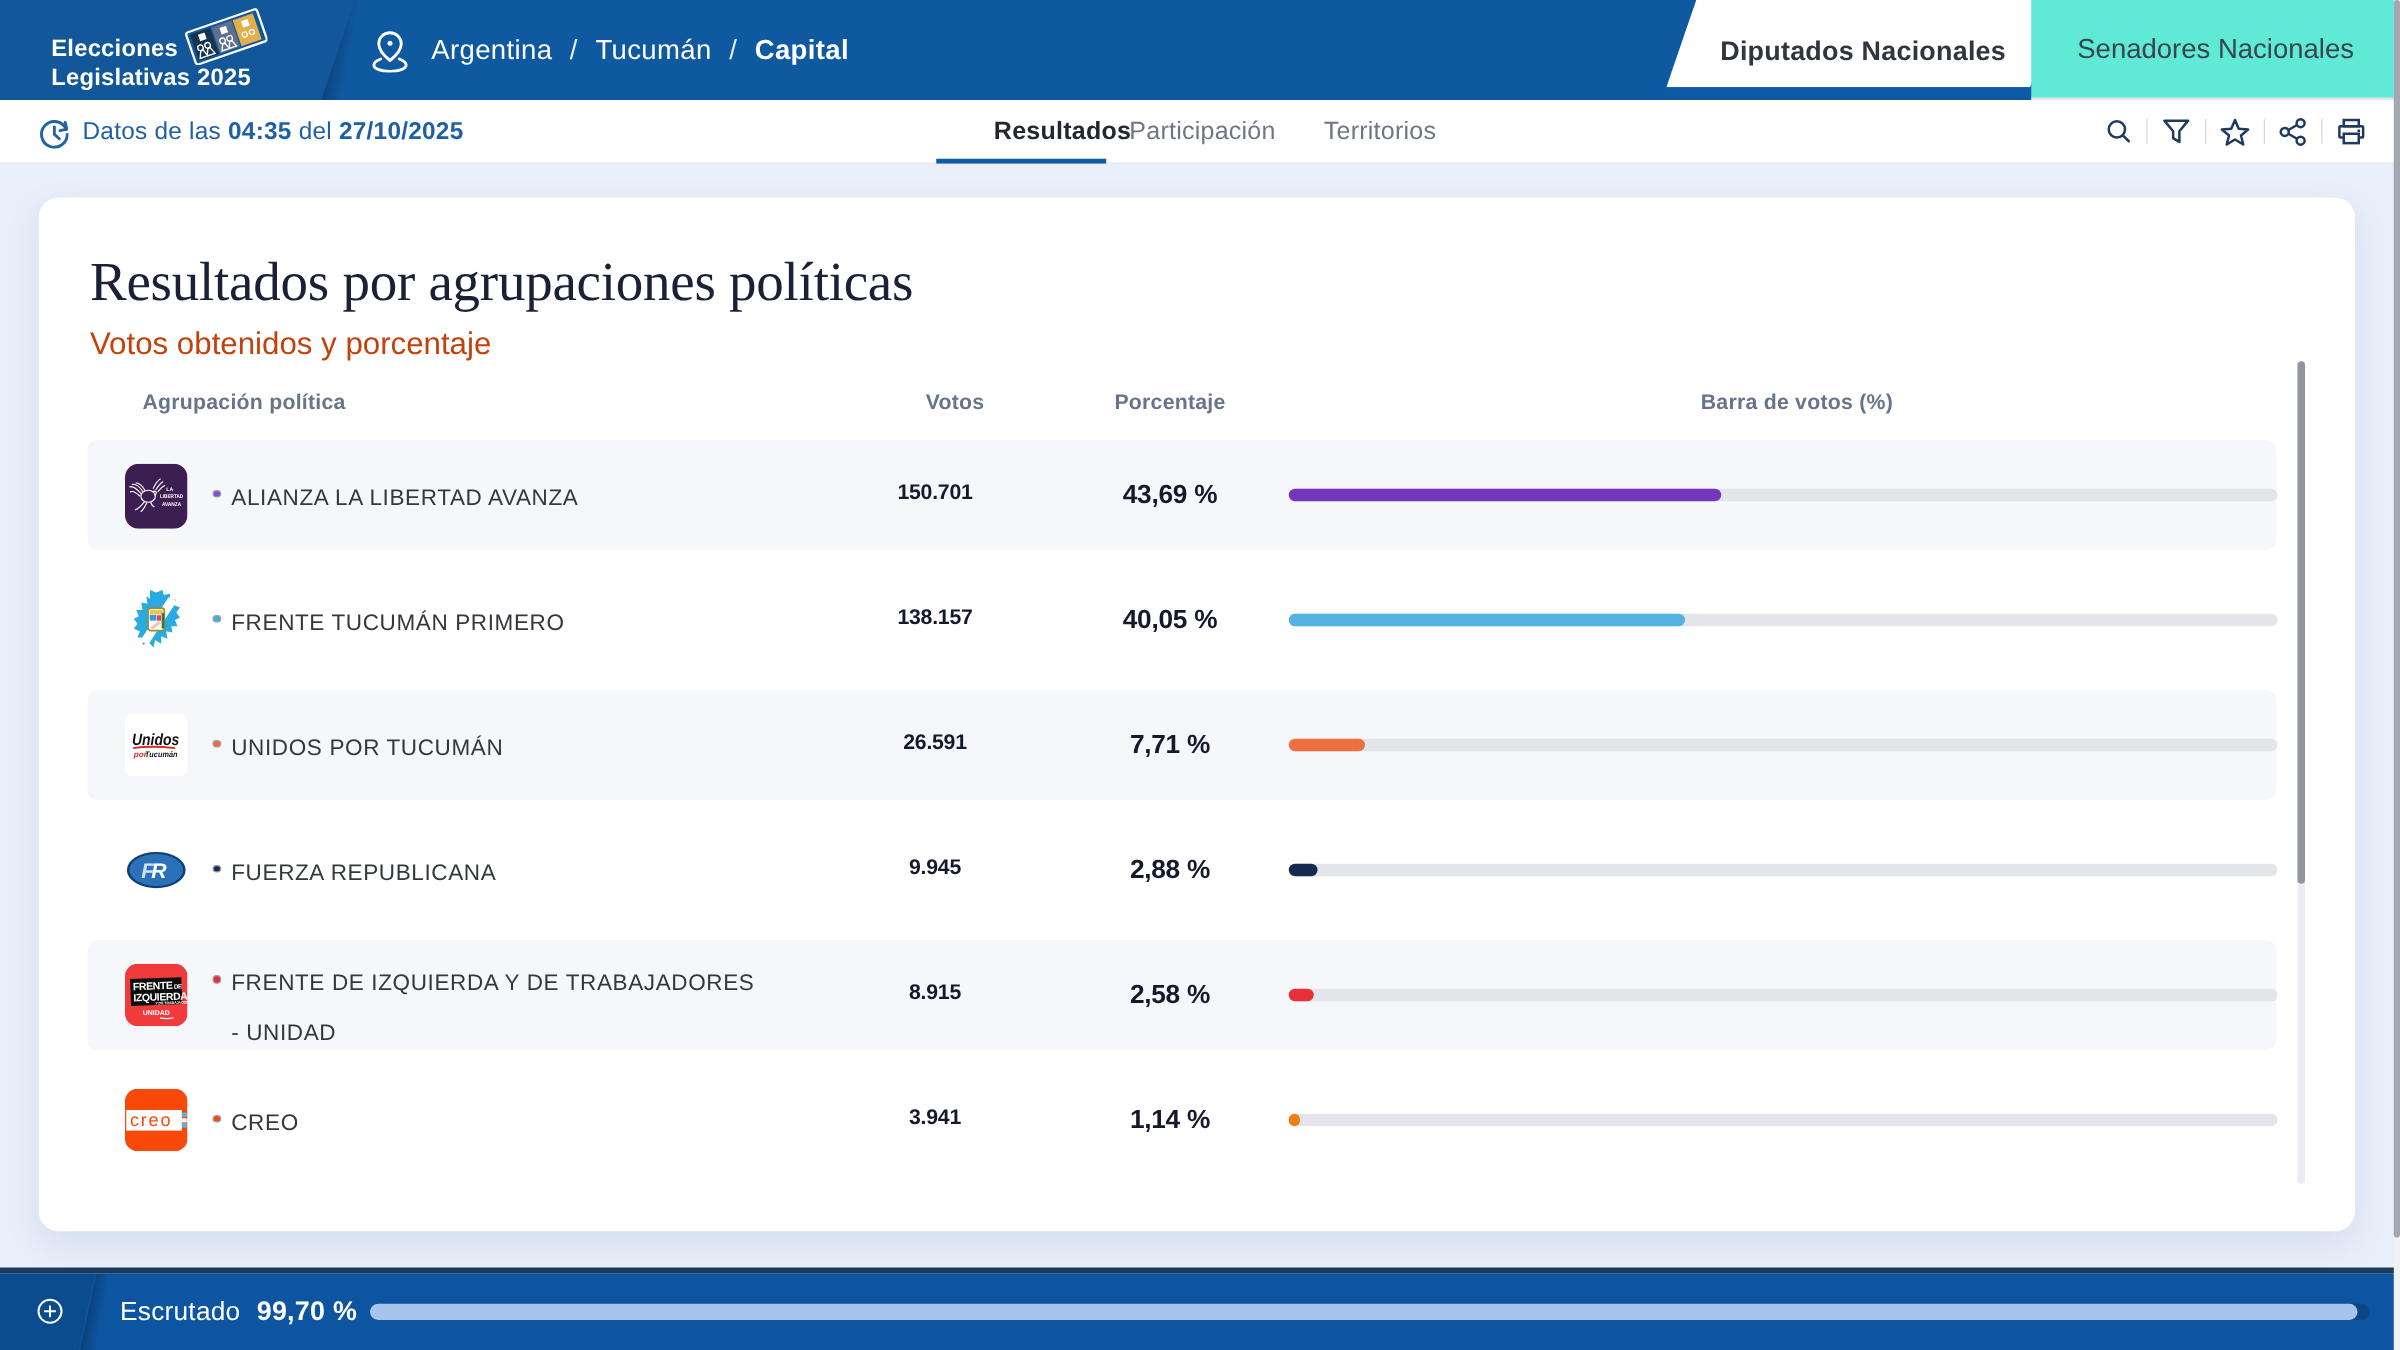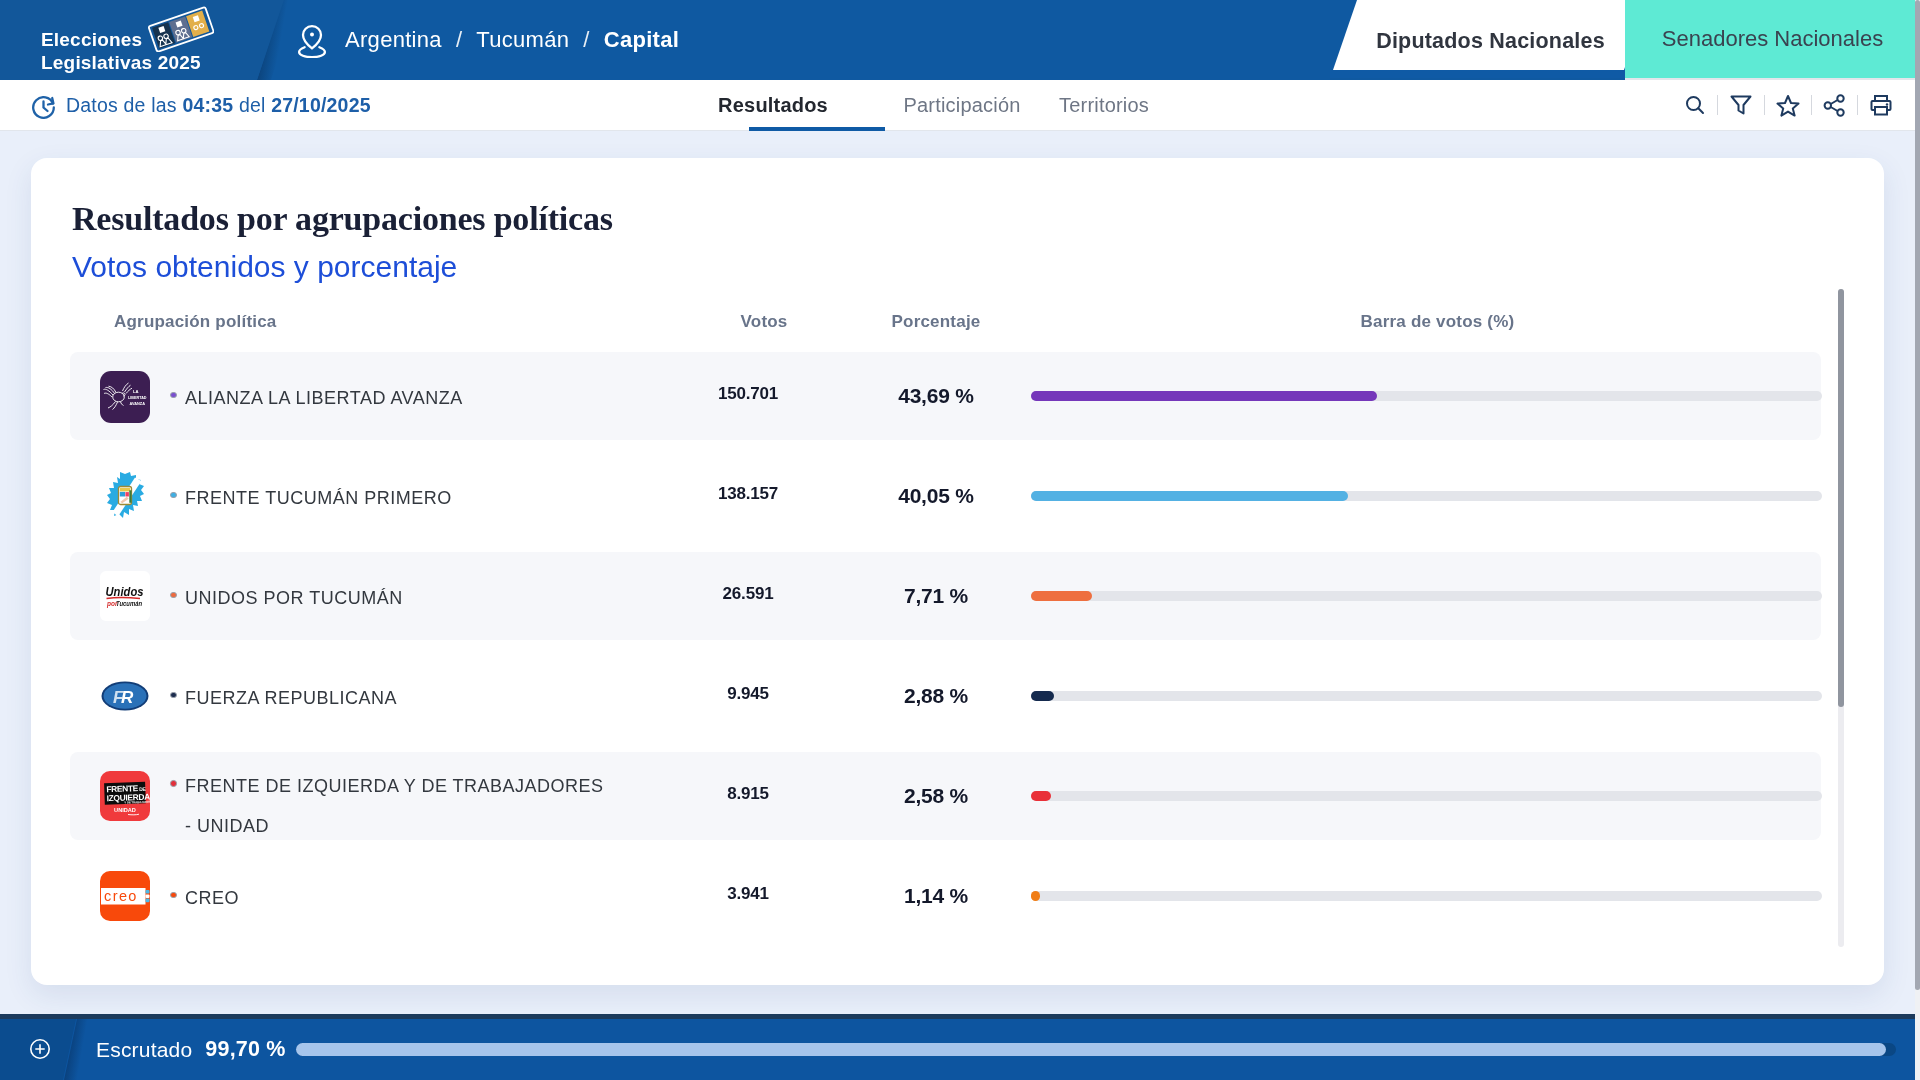--- a/index.html
+++ b/index.html
@@ -31,22 +31,22 @@
   .clockico { left:32px; top:96px; }
   .navtab { top:80px; height:51px; display:flex; align-items:center; justify-content:center; font-size:20px; color:#6e7685; letter-spacing:.2px; }
   .navtab.active { color:#23272f; font-weight:bold; }
   .underline { left:749px; top:127px; width:136px; height:4px; background:#0f5aa5; }
   .hicons { left:1684px; top:80px; height:50px; display:flex; align-items:center; }
   .hicons .div { width:1px; height:20px; background:#d5d8de; margin:0 11px; }
 
   
   .content { left:0; top:131px; width:1920px; height:884px; background:#e9effa; }
   .card { left:31px; top:158px; width:1853px; height:827px; background:#fff; border-radius:16px; box-shadow:0 10px 28px rgba(40,70,130,.10); }
-  .title { left:72px; top:200px; font-family:"Liberation Serif", serif; font-size:34px; font-weight:bold; color:#1a2036; letter-spacing:-.2px; }
-  .subtitle { left:72px; top:250px; font-size:30px; color:#1d4ed8; }
+  .title { left:72px; top:200px; font-family:"Liberation Serif", serif; font-size:44px; font-weight:normal; color:#1a2036; letter-spacing:-.2px; }
+  .subtitle { left:72px; top:261px; font-size:25px; color:#c2410c; }
 
   .thead { top:312px; height:20px; font-size:17px; font-weight:bold; color:#68748a; letter-spacing:.2px; }
   .rowbg { left:70px; width:1751px; height:88px; background:#f6f7fa; border-radius:8px; }
   .rlogo { left:100px; width:50px; }
   .dot { width:6.5px; height:6.5px; border-radius:50%; border:1.5px solid #99a1ab; }
   .pname { left:185px; font-size:18px; color:#33383f; letter-spacing:.5px; }
   .votes { left:648px; width:200px; text-align:center; font-size:17px; font-weight:bold; color:#14192b; letter-spacing:-.2px; }
   .pct { left:836px; width:200px; text-align:center; font-size:21px; font-weight:bold; color:#14192b; letter-spacing:-.2px; }
   .btrack { left:1031px; width:791px; height:10px; background:#e3e5ea; border-radius:6px; }
   .bfill { height:10px; border-radius:6px; }
@@ -110,21 +110,21 @@
 
 <div class="abs subbar"></div>
 <div class="abs clockico">
 <svg width="23" height="23" viewBox="0 0 23 23">
   <path d="M21 7.5 A10.3 10.3 0 1 0 21.8 11.5" fill="none" stroke="#1f62a8" stroke-width="2.3" stroke-linecap="round"></path>
   <path d="M16 8.5 L21.4 7.3 L20.2 2" fill="none" stroke="#1f62a8" stroke-width="2.3" stroke-linecap="round" stroke-linejoin="round"></path>
   <path d="M11.5 5.5 V11.5 L15.5 15" fill="none" stroke="#1f62a8" stroke-width="2.3" stroke-linecap="round"></path>
 </svg>
 </div>
 <div class="abs datos">Datos de las&nbsp;<b>04:35</b>&nbsp;del&nbsp;<b>27/10/2025</b></div>
-<div class="abs navtab active" style="left:705px;width:136px;">Resultados</div>
+<div class="abs navtab active" style="left:782px;width:136px;">Resultados</div>
 <div class="abs navtab" style="left:886px;width:152px;">Participación</div>
 <div class="abs navtab" style="left:1048px;width:112px;">Territorios</div>
 <div class="abs underline"></div>
 <div class="abs hicons">
   <svg width="22" height="22" viewBox="0 0 22 22">
       <circle cx="9.5" cy="9.5" r="6.5" fill="none" stroke="#1e3a5f" stroke-width="2"></circle>
       <path d="M14.3 14.3 L19 19" stroke="#1e3a5f" stroke-width="2" stroke-linecap="round"></path>
     </svg>
   <div class="div"></div>
   <svg width="24" height="22" viewBox="0 0 24 22">

